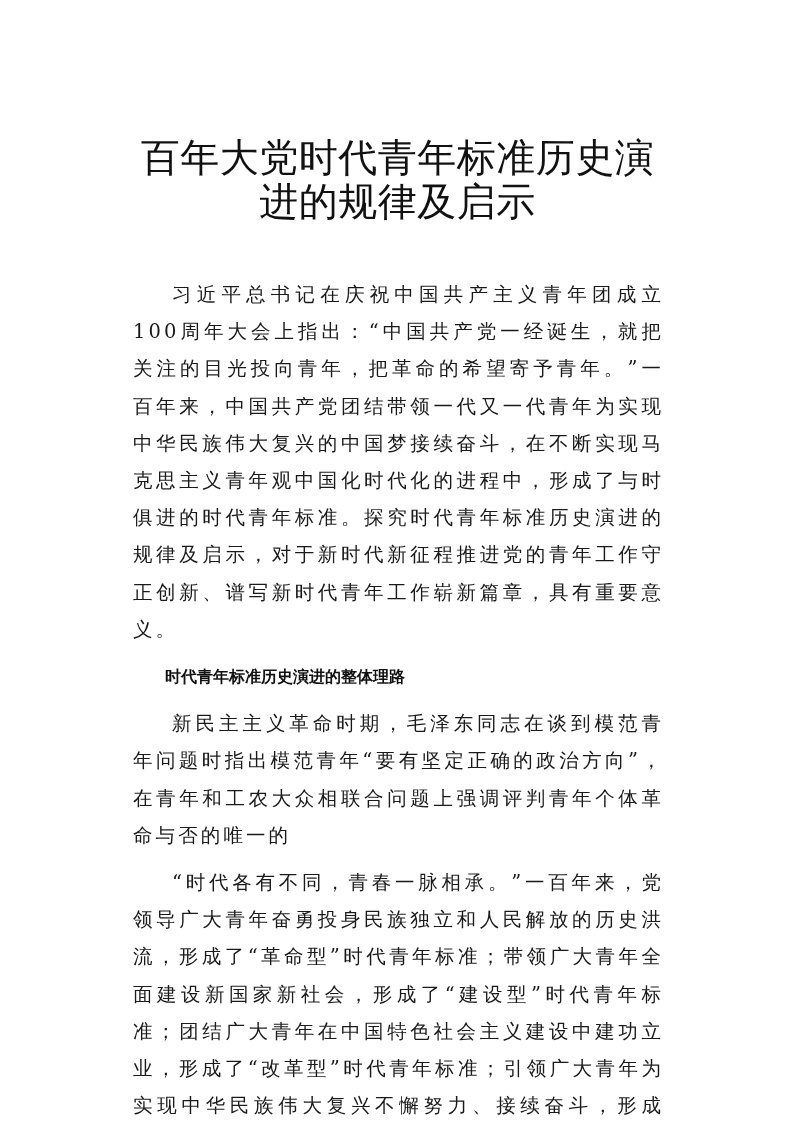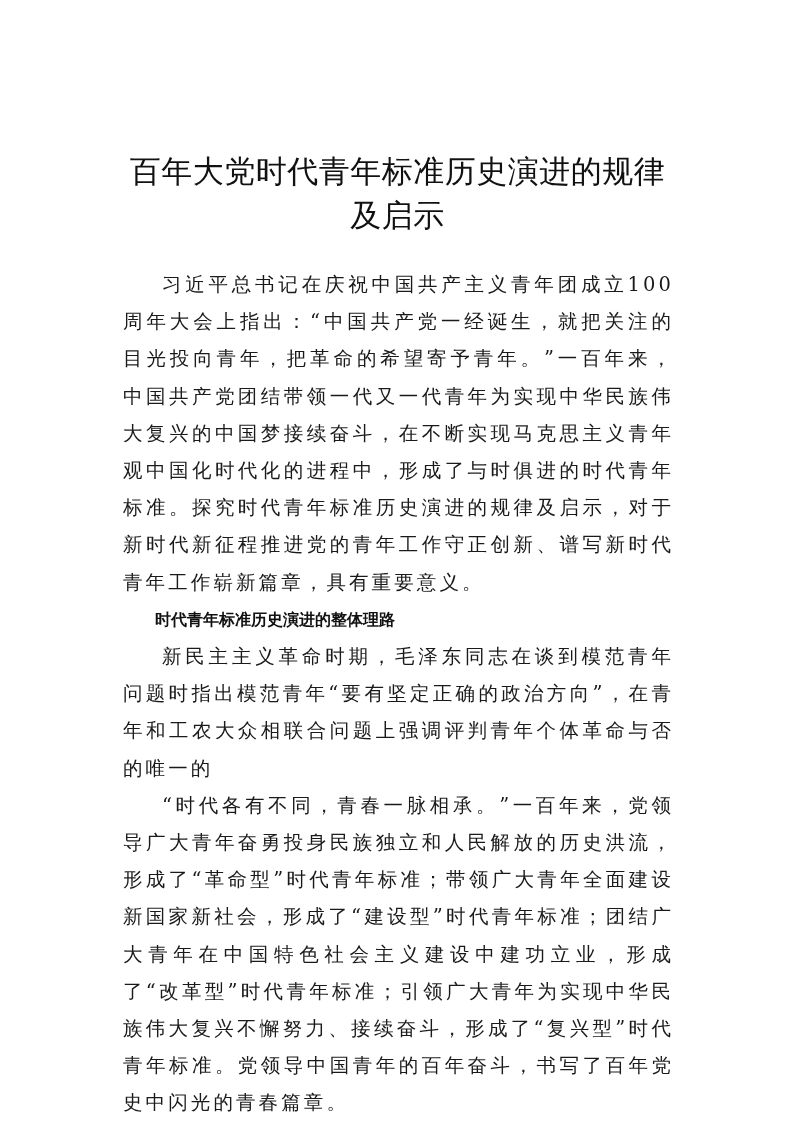--- a/index.html
+++ b/index.html
@@ -1,29 +1,29 @@
 <!DOCTYPE html>
 <html><head>
 <meta charset="utf-8">
 <style>
   html, body { margin: 0; padding: 0; background: #ffffff; }
   body { width: 793px; height: 1122px; position: relative; overflow: hidden; }
   .page { position: absolute; left: 0; top: 0; width: 793px; height: 1122px; background: #fff; }
   .title {
-    position: absolute; left: 123px; width: 549px; top: 149px;
+    position: absolute; left: 123px; width: 549px; top: 136px;
     text-align: center; font-family: "DejaVu Sans", "Liberation Sans", sans-serif;
-    font-size: 31px; line-height: 44px; color: #111; letter-spacing: 0.5px;
+    font-size: 39px; line-height: 44px; color: #111; letter-spacing: 0.5px;
   }
   .body {
     position: absolute; left: 123px; width: 551px; top: 266px;
     font-family: "DejaVu Serif", "Liberation Serif", serif;
     font-size: 19.5px; line-height: 37.2px; color: #1a1a1a;
     text-align: justify; text-justify: inter-character; letter-spacing: 3.1px;
   }
-  .body p { margin: 0; }
+  .body p { margin: 10px; }
   .indent { text-indent: 2em; }
   .heading {
     font-family: "DejaVu Sans", "Liberation Sans", sans-serif;
     font-weight: bold; font-size: 16px; letter-spacing: 0;
     text-indent: 2em; color: #111;
   }
 </style>
 </head>
 <body>
 

